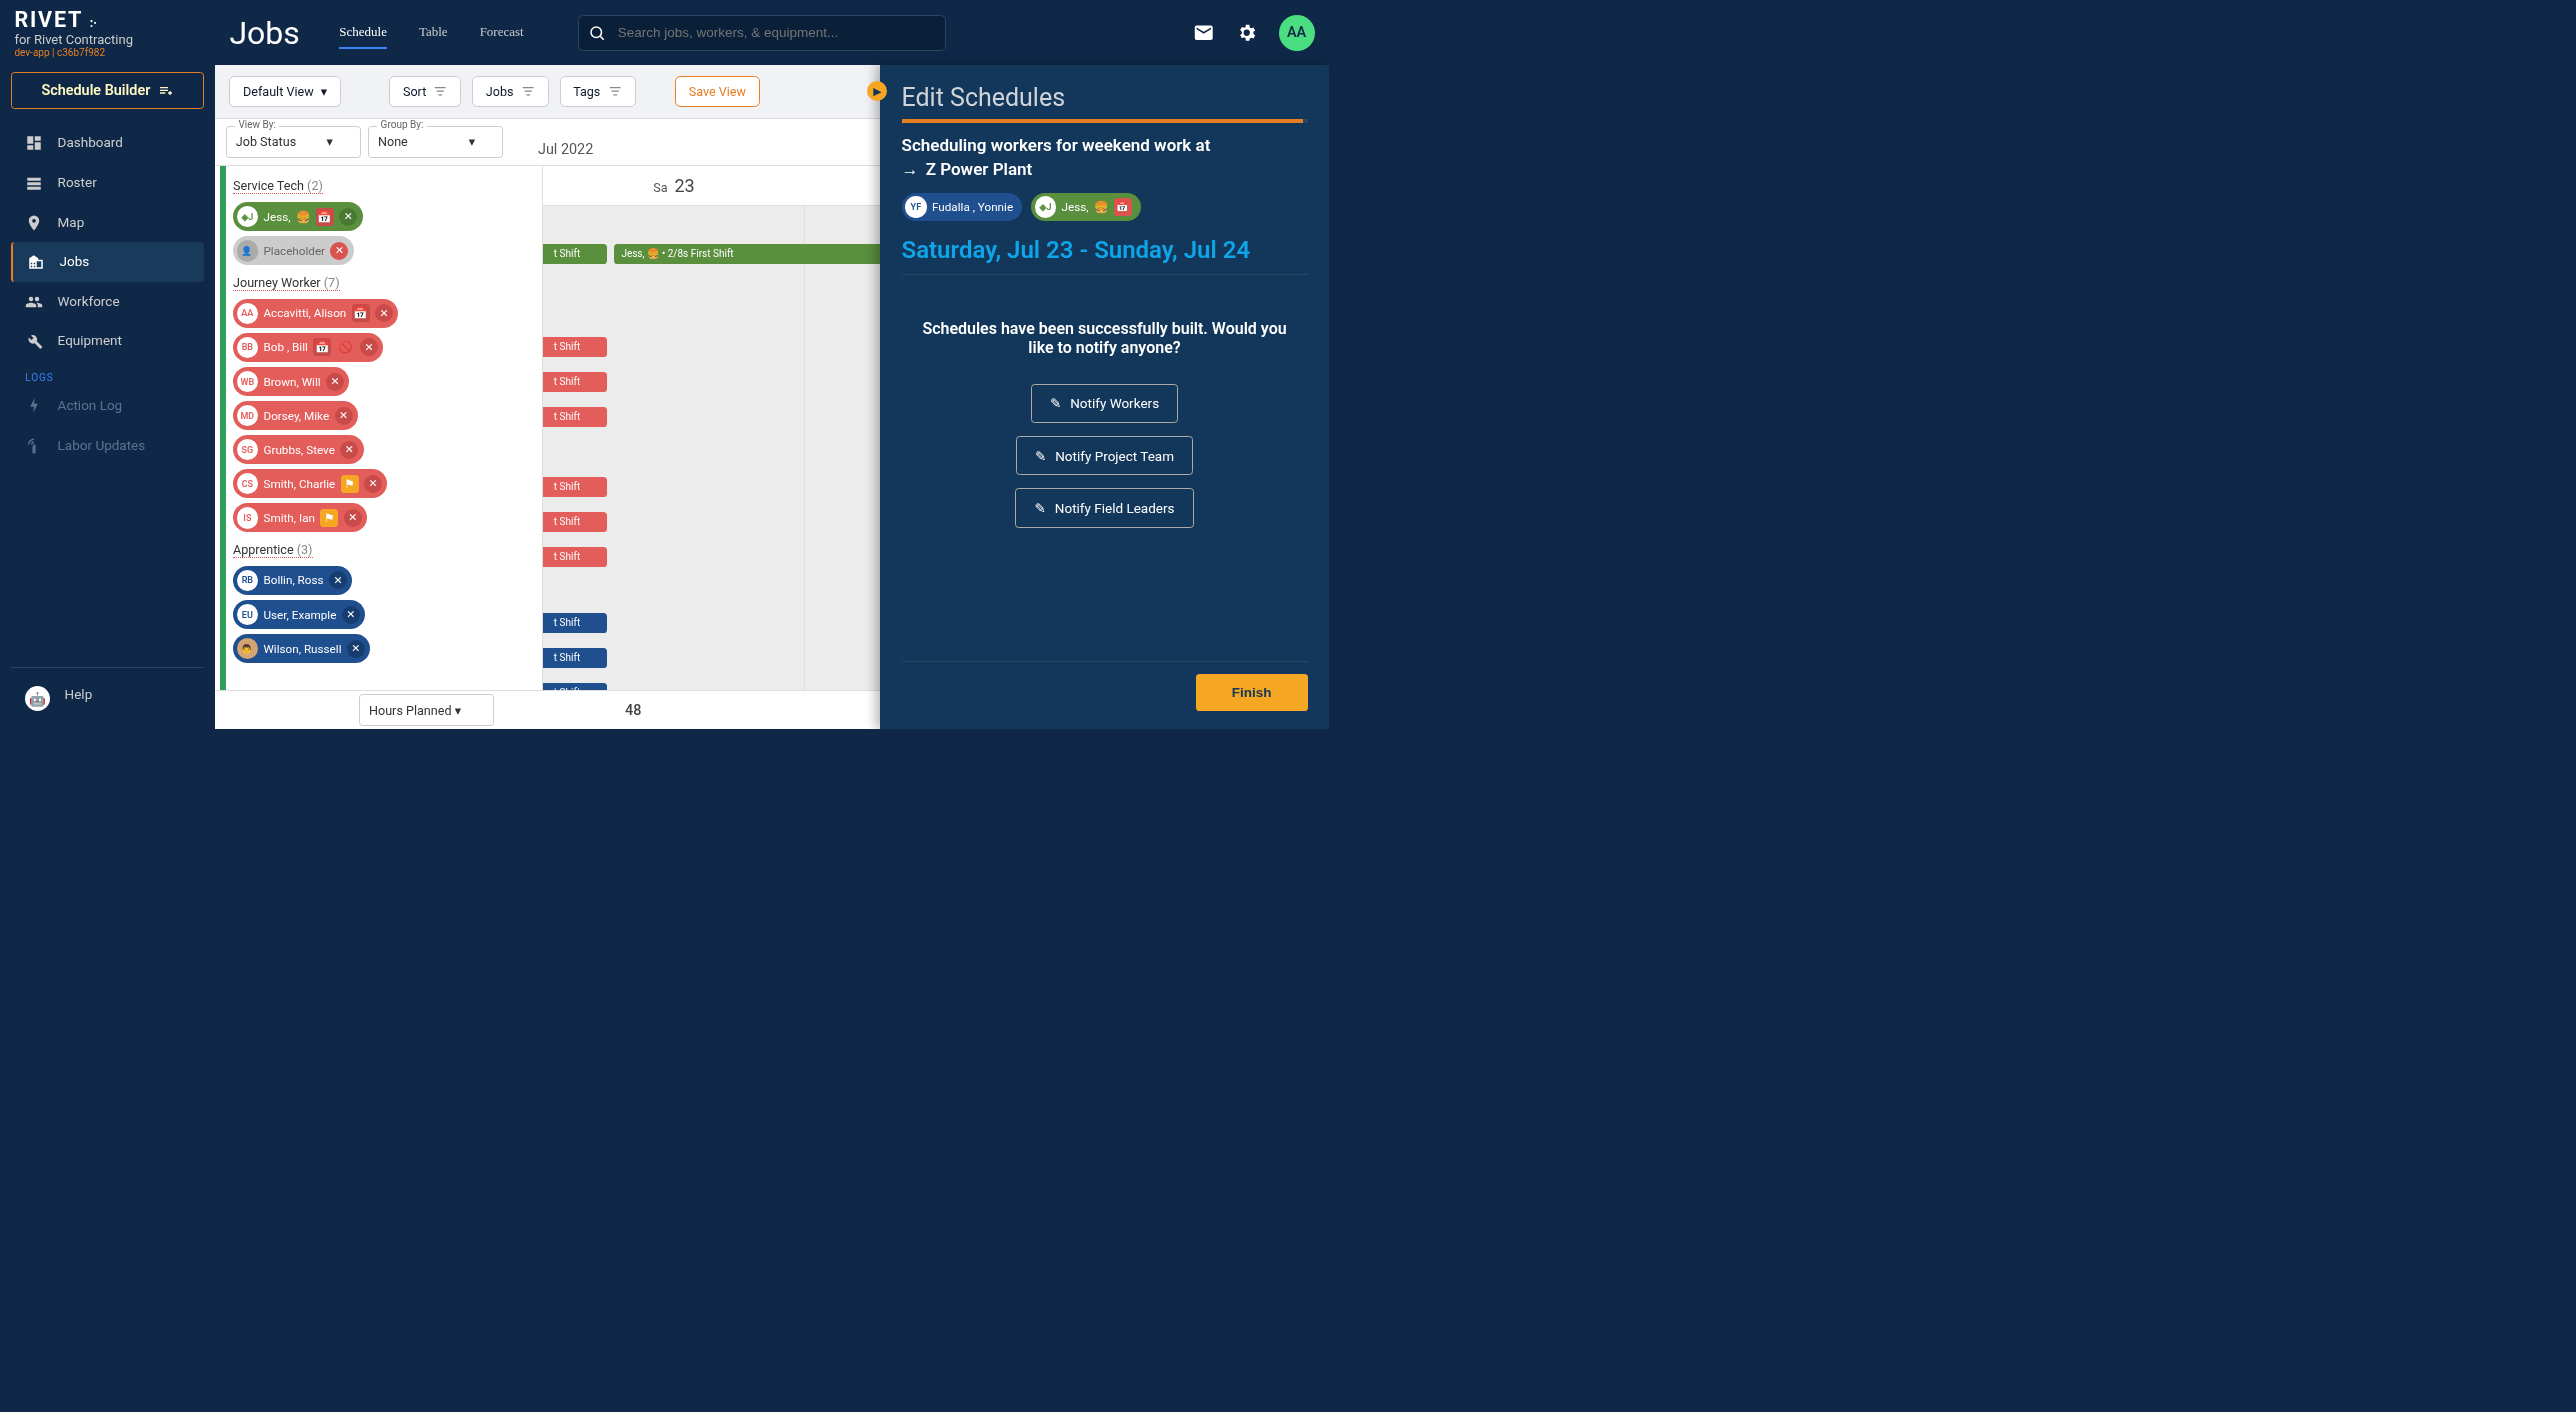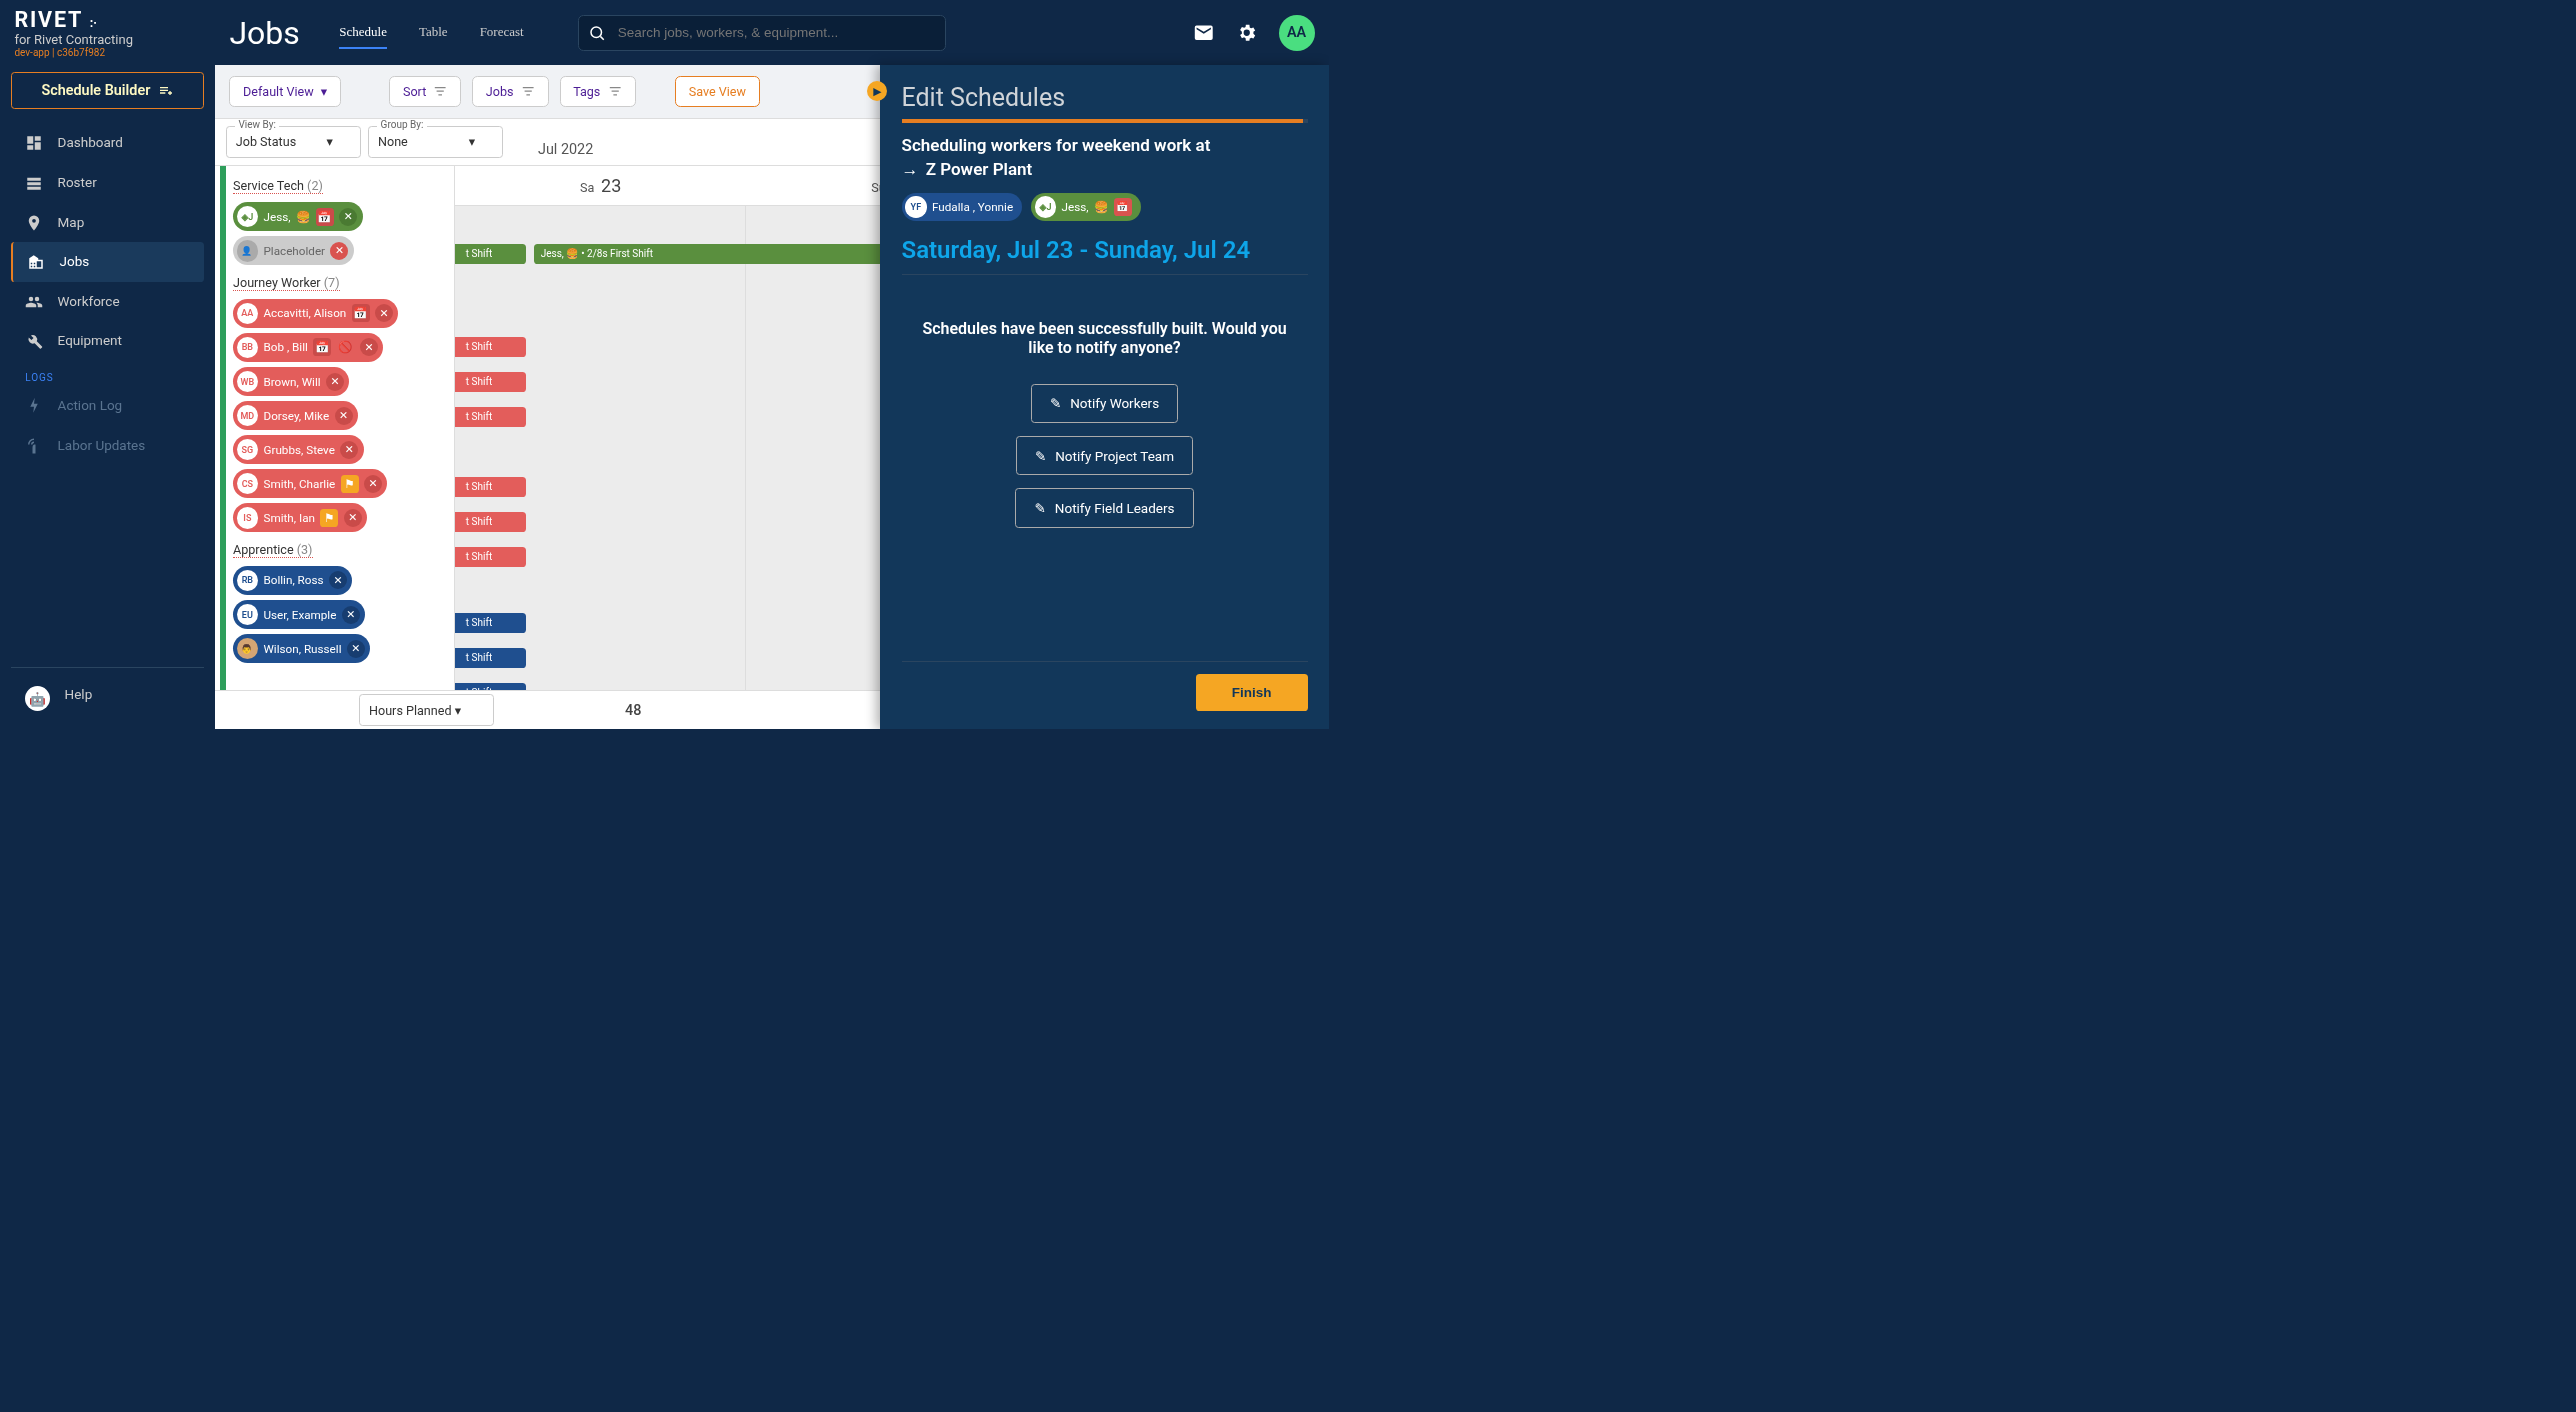--- a/index.html
+++ b/index.html
@@ -27,31 +27,31 @@
 .nav-item { display: flex; gap: 14.4px; padding: 10.8px 14.4px; color: #ccc; border-radius: 3.6px; cursor: pointer; font-size: 13.5px; }
 .nav-item.active { background: #1a3a5c; color: #fff; border-left: 2.7px solid #e67e22; }
 .nav-icon { width: 18px; display: inline-flex; }
 .nav-section { font-size: 10px; color: #3b82f6; padding: 10.8px 14.4px 3.6px; letter-spacing: 0.9px; }
 .nav-dim { color: #5a7490; }
 .sidebar-spacer { flex: 1; }
 .sidebar-divider { height: 0.9px; background: #2a4560; margin: 7.2px 0; }
 
 .main { flex: 1; background: #fff; display: flex; flex-direction: column; min-width: 0; position: relative; }
 .toolbar { display: flex; align-items: center; gap: 10.8px; padding: 10.8px 14.4px; border-bottom: 0.9px solid #ddd; background: #f0f2f5; }
-.btn { padding: 7.2px 12.6px; border: 0.9px solid #ccc; border-radius: 5.4px; background: #fff; cursor: pointer; font-size: 12.6px; display: inline-flex; align-items: center; gap: 7.2px; color: #4c1d95; }
+.btn { padding: 7.2px 12.6px; border: 0.9px solid #ccc; border-radius: 5.4px; background: #fff; cursor: pointer; font-size: 12.6px; display: inline-flex; align-items: center; gap: 7.2px; color: #0f172a; }
 .btn-save { border-color: #e67e22; color: #e67e22; }
 .filter-row { display: flex; padding: 7.2px 10.8px; gap: 7.2px; border-bottom: 0.9px solid #ddd; align-items: flex-end; }
 .filter-row .left-filters { display: flex; gap: 7.2px; width: 287px; }
 .select-wrap { position: relative; }
 .select-label { font-size: 10px; position: absolute; top: -7.2px; left: 9px; background: #fff; padding: 0 3.6px; color: #666; }
 .select { border: 0.9px solid #ccc; border-radius: 3.6px; padding: 7.2px 27px 7.2px 9px; font-size: 12.6px; background: #fff; min-width: 135px; }
 .month-label { font-size: 14.4px; color: #555; padding-left: 18px; }
 
 .grid-area { flex: 1; display: flex; min-height: 0; }
-.left-panel { width: 240px; border-right: 0.9px solid #ddd; overflow-y: auto; background: #fff; padding: 5.4px 10.8px 5.4px 18px; position: relative; }
+.left-panel { width: 328px; border-right: 0.9px solid #ddd; overflow-y: auto; background: #fff; padding: 5.4px 10.8px 5.4px 18px; position: relative; }
 .left-panel::before { content:''; position:absolute; left:5.4px; top:0; bottom:0; width:5.4px; background:#2e9e5b; }
 .group-head { font-size: 12.6px; border-bottom: 1.8px dotted #d9534f; display: inline-block; margin: 7.2px 0 5.4px; }
 .group-count { color: #888; }
 .chip { display: inline-flex; align-items: center; gap: 5.4px; border-radius: 16px; padding: 3.6px 5.4px 3.6px 3.6px; margin: 2.7px 0; font-size: 11.7px; color: #fff; }
 .chip .ini { width: 21.5px; height: 21.5px; border-radius: 50%; background: #fff; color: inherit; display: inline-flex; align-items: center; justify-content: center; font-size: 9px; font-weight: 600; }
 .chip .x { width: 18px; height: 18px; border-radius: 50%; display: inline-flex; align-items: center; justify-content: center; font-size: 10.8px; cursor: pointer; }
 .chip-green { background: #5a8f3e; }
 .chip-green .ini { color:#5a8f3e; }
 .chip-green .x { background:#4a7a32; }
 .chip-gray { background: #ccc; color:#666; }

